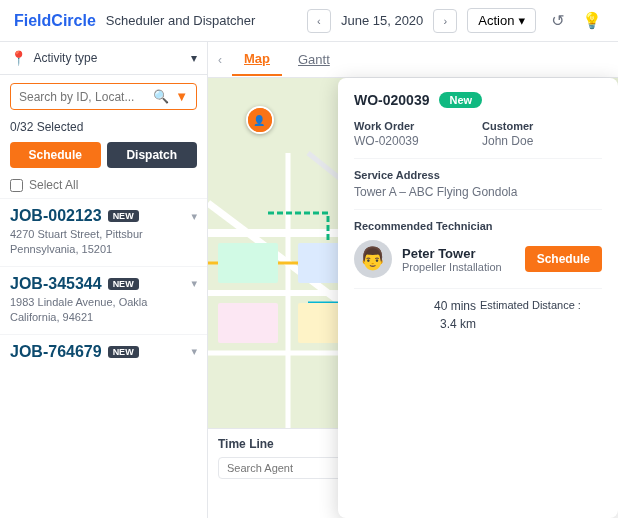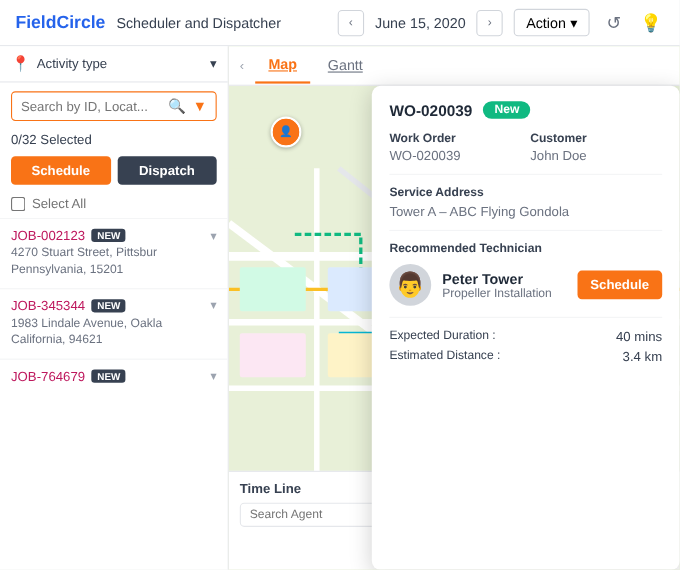--- a/index.html
+++ b/index.html
@@ -155,23 +155,23 @@
       flex-direction: column;
       gap: 2px;
       position: relative;
     }
     .job-item-header {
       display: flex;
       align-items: center;
       gap: 6px;
     }
     .job-id {
-      font-size: 12px;
-      font-weight: 400;
-      color: #be185d;
+      font-size: 16px;
+      font-weight: 700;
+      color: #0c4a6e;
     }
     .badge-new {
       background: #374151;
       color: #fff;
       font-size: 9px;
       font-weight: 700;
       padding: 1px 5px;
       border-radius: 3px;
     }
     .job-chevron {
@@ -608,21 +608,20 @@
           <span style="font-size:22px;">👨</span>
         </div>
         <div class="tech-info">
           <div class="tech-name">Peter Tower</div>
           <div class="tech-role">Propeller Installation</div>
         </div>
         <button class="btn-schedule-popup">Schedule</button>
       </div>
 
       <div class="popup-footer">
-        <div class="footer-label">Expected Duration :</div>
         <div class="footer-value">40 mins</div>
         <div class="footer-label">Estimated Distance :</div>
         <div class="footer-value">3.4 km</div>
       </div>
     </div>
 
   </div>
 </div>
 
 </body></html>

